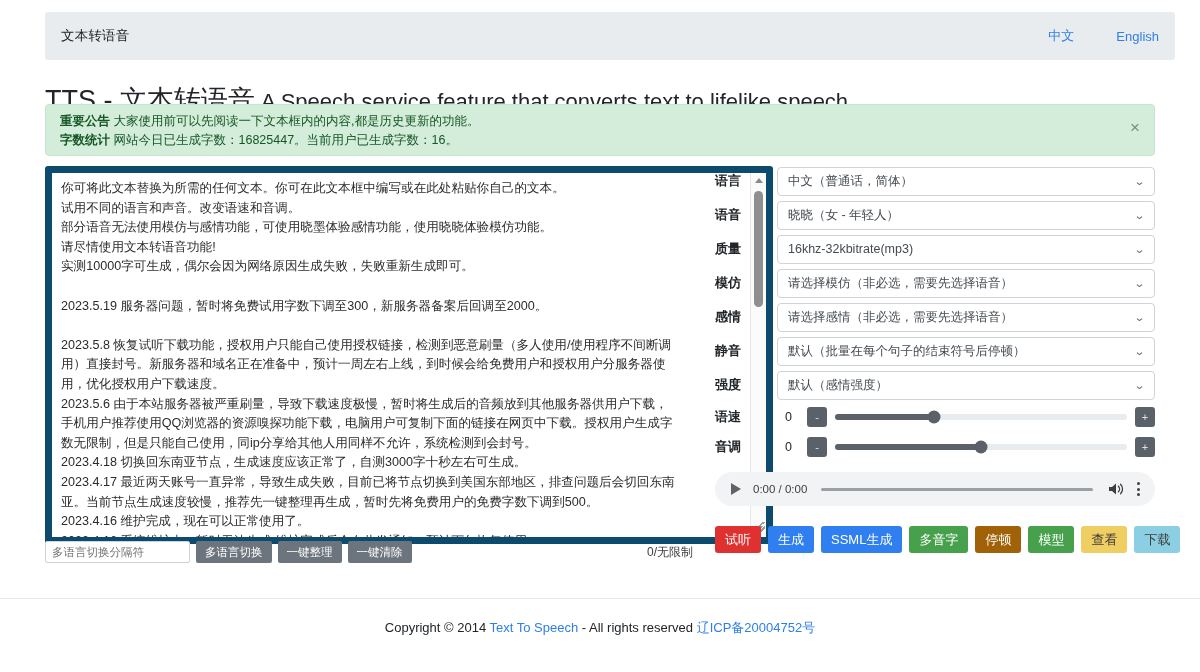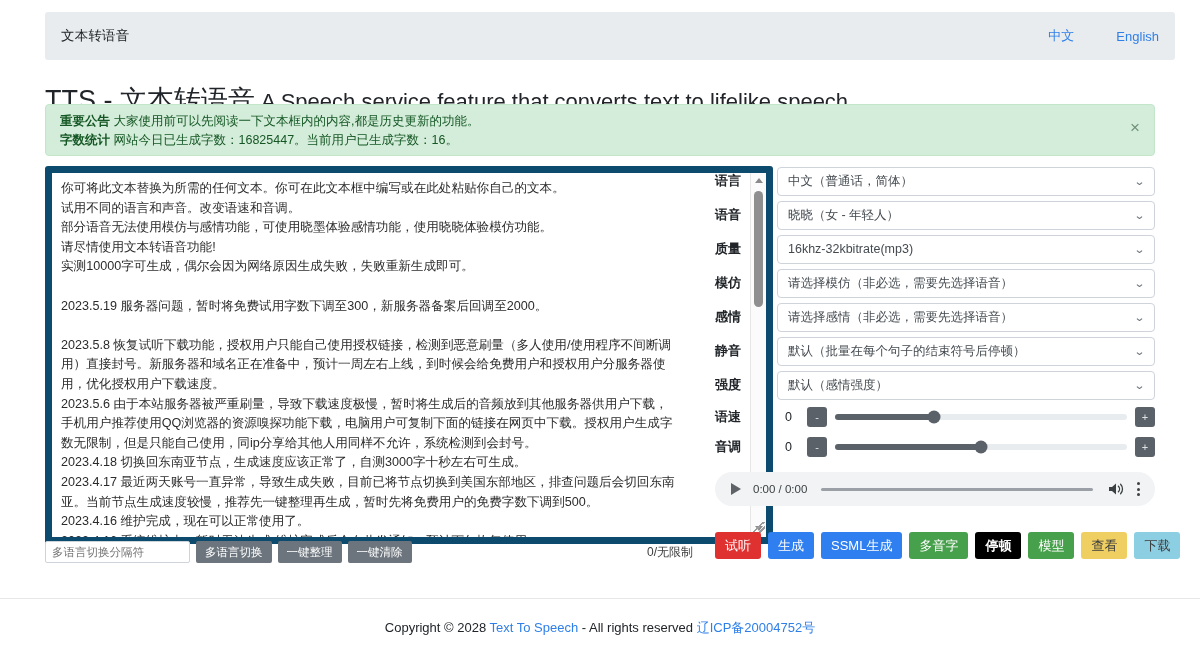--- a/index.html
+++ b/index.html
@@ -367,21 +367,21 @@
   }
   .ap-menu span {
     display: block;
     width: 3px; height: 3px;
     background: #3c4043;
     border-radius: 50%;
   }
 
   
   .actions {
-    margin-top: 26px;
+    margin-top: 20px;
     display: flex;
     gap: 7px;
     align-items: center;
   }
   .act-btn {
     height: 27px;
     border: none;
     border-radius: 3px;
     font-size: 13px;
     color: #fff;
@@ -570,24 +570,24 @@
           <span></span>
           <span></span>
       </div>
     </div>
 
     <div class="actions">
       <button class="act-btn" id="btn0" style="background: rgb(224, 49, 49);">试听</button>
       <button class="act-btn" id="btn1" style="background: rgb(47, 127, 240);">生成</button>
       <button class="act-btn" id="btn2" style="background: rgb(47, 127, 240);">SSML生成</button>
       <button class="act-btn" id="btn3" style="background: rgb(71, 160, 75);">多音字</button>
-      <button class="act-btn" id="btn4" style="background: #000000; font-weight: bold;">停顿</button>
+      <button class="act-btn" id="btn4" style="background: #a16207;">停顿</button>
       <button class="act-btn" id="btn5" style="background: rgb(71, 160, 75);">模型</button>
       <button class="act-btn" id="btn6" style="background: rgb(240, 207, 98); color: rgb(60, 60, 60);">查看</button>
       <button class="act-btn" id="btn7" style="background: rgb(140, 207, 226); color: rgb(60, 60, 60);">下载</button>
     </div>
   </div>
 
   <div class="footer">
-    <span>Copyright © 2028 </span><a>Text To Speech</a><span> - All rights reserved </span><a>辽ICP备20004752号</a>
+    <span>Copyright © 2014 </span><a>Text To Speech</a><span> - All rights reserved </span><a>辽ICP备20004752号</a>
   </div>
 
 </div>
 
 </body></html>

